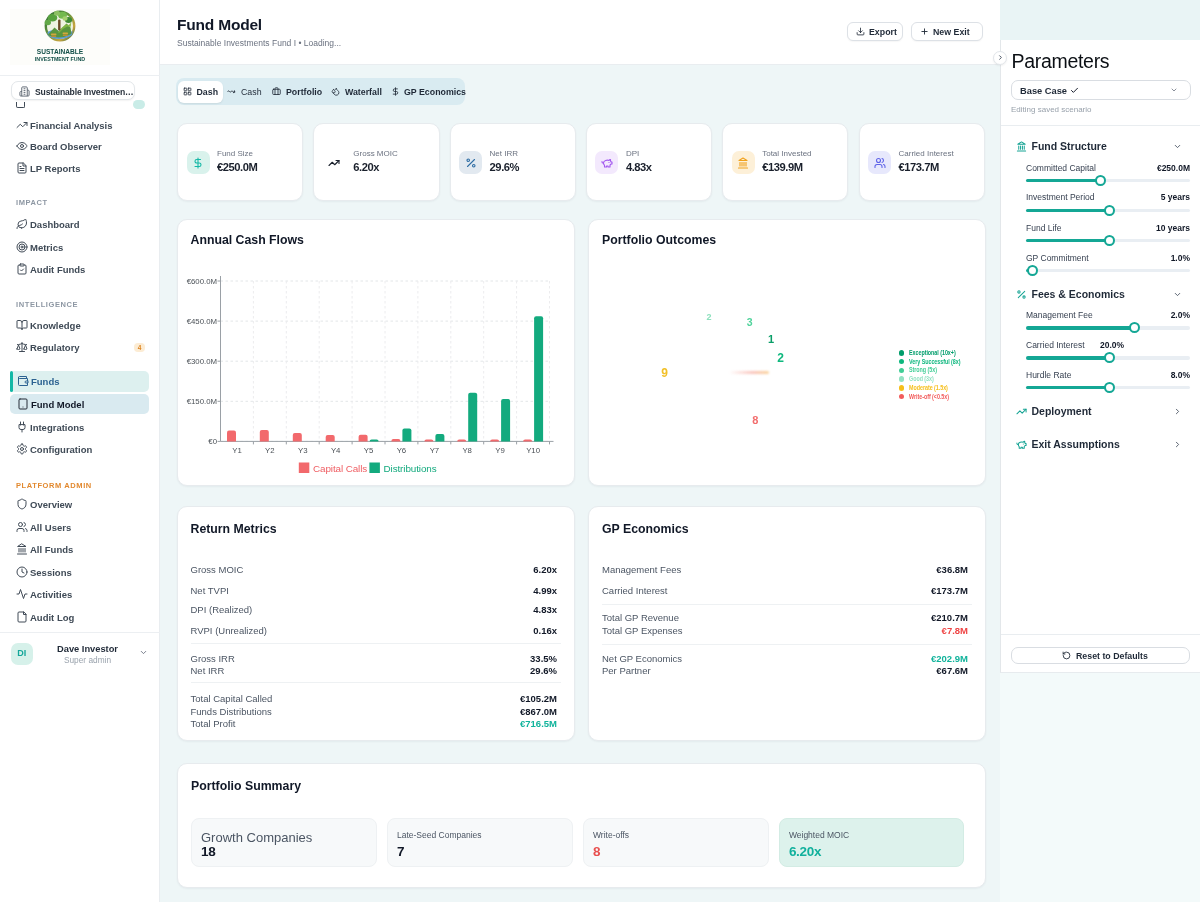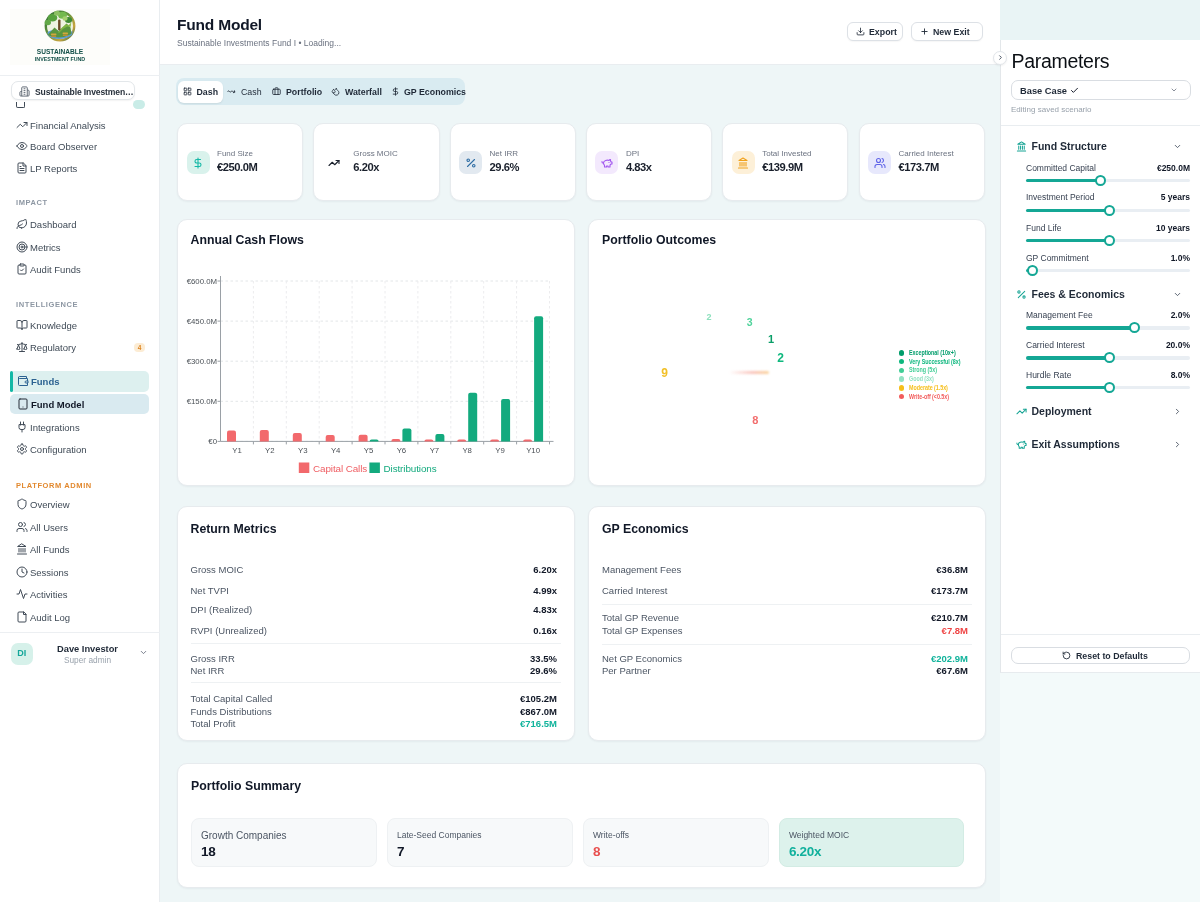--- a/index.html
+++ b/index.html
@@ -1,20 +1,20 @@
 <!DOCTYPE html>
 <html><head><meta charset="utf-8">
 <style>
 *{margin:0;padding:0;box-sizing:border-box}
 html,body{width:1200px;height:902px;font-family:"Liberation Sans",sans-serif;background:#fff;overflow:hidden}
 .abs{position:absolute}
 #sidebar{position:absolute;left:0;top:0;width:160px;height:902px;background:#fff;border-right:1px solid #e9edf0}
 #main{position:absolute;left:160px;top:0;width:840px;height:902px;background:#eef6f7}
 #rpanel{position:absolute;left:1000px;top:0;width:200px;height:902px;background:#f3fafa}
-.nav{position:absolute;left:30px;font-size:9.5px;color:#3f4a56;font-weight:400;white-space:nowrap}
+.nav{position:absolute;left:30px;font-size:9.5px;color:#3f4a56;font-weight:700;white-space:nowrap}
 .slabel{position:absolute;left:16px;font-size:7.5px;font-weight:700;letter-spacing:.6px;color:#8d97a3}
 svg{display:block}
 .card{position:absolute;background:#fff;border:1px solid #e7ebee;border-radius:10px;box-shadow:0 1px 2px rgba(20,40,60,.05)}
 .kicon{position:absolute;width:23px;height:23px;border-radius:7px;display:flex;align-items:center;justify-content:center}
 .klabel{position:absolute;font-size:8px;color:#6b7280;white-space:nowrap}
 .kval{position:absolute;font-size:11.2px;font-weight:700;letter-spacing:-.45px;color:#1a202c;white-space:nowrap}
 .rrow{position:absolute;font-size:9.5px;color:#4b5563;white-space:nowrap}
 .rval{position:absolute;font-size:9.5px;font-weight:700;color:#111827;white-space:nowrap;text-align:right}
 .plabel{position:absolute;font-size:8.5px;color:#374151;white-space:nowrap}
 .pval{position:absolute;font-size:8.5px;font-weight:700;color:#111827;white-space:nowrap}
@@ -252,21 +252,21 @@
  <div class="rval" style="left:661px;top:624.6px;width:147px;color:#ef4444">€7.8M</div>
  <div class="rrow" style="left:442px;top:652.6px">Net GP Economics</div>
  <div class="rval" style="left:661px;top:652.6px;width:147px;color:#10b39b">€202.9M</div>
  <div class="rrow" style="left:442px;top:664.7px">Per Partner</div>
  <div class="rval" style="left:661px;top:664.7px;width:147px;color:#111827">€67.6M</div>
  <div class="abs" style="left:442px;top:603.5px;width:370px;border-top:1px solid #eef1f3"></div>
  <div class="abs" style="left:442px;top:643.5px;width:370px;border-top:1px solid #eef1f3"></div>
  <div class="card" style="left:17px;top:763.4px;width:808.5px;height:124.6px"></div>
  <div class="abs" style="left:31px;top:778.5px;font-size:12.3px;font-weight:700;color:#111827">Portfolio Summary</div>
  <div class="abs" style="left:31.0px;top:818px;width:185.5px;height:49px;background:#f7f9fa;border:1px solid #eef1f3;border-radius:8px"></div>
- <div class="abs" style="left:41.0px;top:829.5px;font-size:10px;color:#4b5563">Growth Companies</div>
+ <div class="abs" style="left:41.0px;top:829.5px;font-size:13px;color:#4b5563">Growth Companies</div>
  <div class="abs" style="left:41.0px;top:843.5px;font-size:13.5px;font-weight:700;letter-spacing:-.3px;color:#111827">18</div>
  <div class="abs" style="left:227.0px;top:818px;width:185.5px;height:49px;background:#f7f9fa;border:1px solid #eef1f3;border-radius:8px"></div>
  <div class="abs" style="left:237.0px;top:829.5px;font-size:8.5px;color:#4b5563">Late-Seed Companies</div>
  <div class="abs" style="left:237.0px;top:843.5px;font-size:13.5px;font-weight:700;letter-spacing:-.3px;color:#111827">7</div>
  <div class="abs" style="left:423.0px;top:818px;width:185.5px;height:49px;background:#f7f9fa;border:1px solid #eef1f3;border-radius:8px"></div>
  <div class="abs" style="left:433.0px;top:829.5px;font-size:8.5px;color:#4b5563">Write-offs</div>
  <div class="abs" style="left:433.0px;top:843.5px;font-size:13.5px;font-weight:700;letter-spacing:-.3px;color:#e8504f">8</div>
  <div class="abs" style="left:618.9px;top:818px;width:185.5px;height:49px;background:#ddf2ec;border:1px solid #d3ece4;border-radius:8px"></div>
  <div class="abs" style="left:628.9px;top:829.5px;font-size:8.5px;color:#4b5563">Weighted MOIC</div>
  <div class="abs" style="left:628.9px;top:843.5px;font-size:13.5px;font-weight:700;letter-spacing:-.3px;color:#10b09c">6.20x</div>
@@ -512,21 +512,21 @@
       <div class="fill" style="width:7.1px"></div>
       <div class="thumb" style="left:1.6px"></div>
     </div>
  <div class="plabel" style="left:26px;top:310.1px">Management Fee</div>
  <div class="pval" style="left:100px;top:310.1px;width:90px;text-align:right">2.0%</div>
  <div class="track" style="left:25.5px;top:326.15px;width:164px">
       <div class="fill" style="width:109.4px"></div>
       <div class="thumb" style="left:103.9px"></div>
     </div>
  <div class="plabel" style="left:26px;top:340.2px">Carried Interest</div>
- <div class="pval" style="left:100px;top:340.2px;width:90px;text-align:right">20.0%</div>
+ <div class="pval" style="left:100px;top:340.2px;width:90px;">20.0%</div>
  <div class="track" style="left:25.5px;top:356.15px;width:164px">
       <div class="fill" style="width:83.6px"></div>
       <div class="thumb" style="left:78.1px"></div>
     </div>
  <div class="plabel" style="left:26px;top:369.8px">Hurdle Rate</div>
  <div class="pval" style="left:100px;top:369.8px;width:90px;text-align:right">8.0%</div>
  <div class="track" style="left:25.5px;top:385.75px;width:164px">
       <div class="fill" style="width:83.6px"></div>
       <div class="thumb" style="left:78.1px"></div>
     </div>

